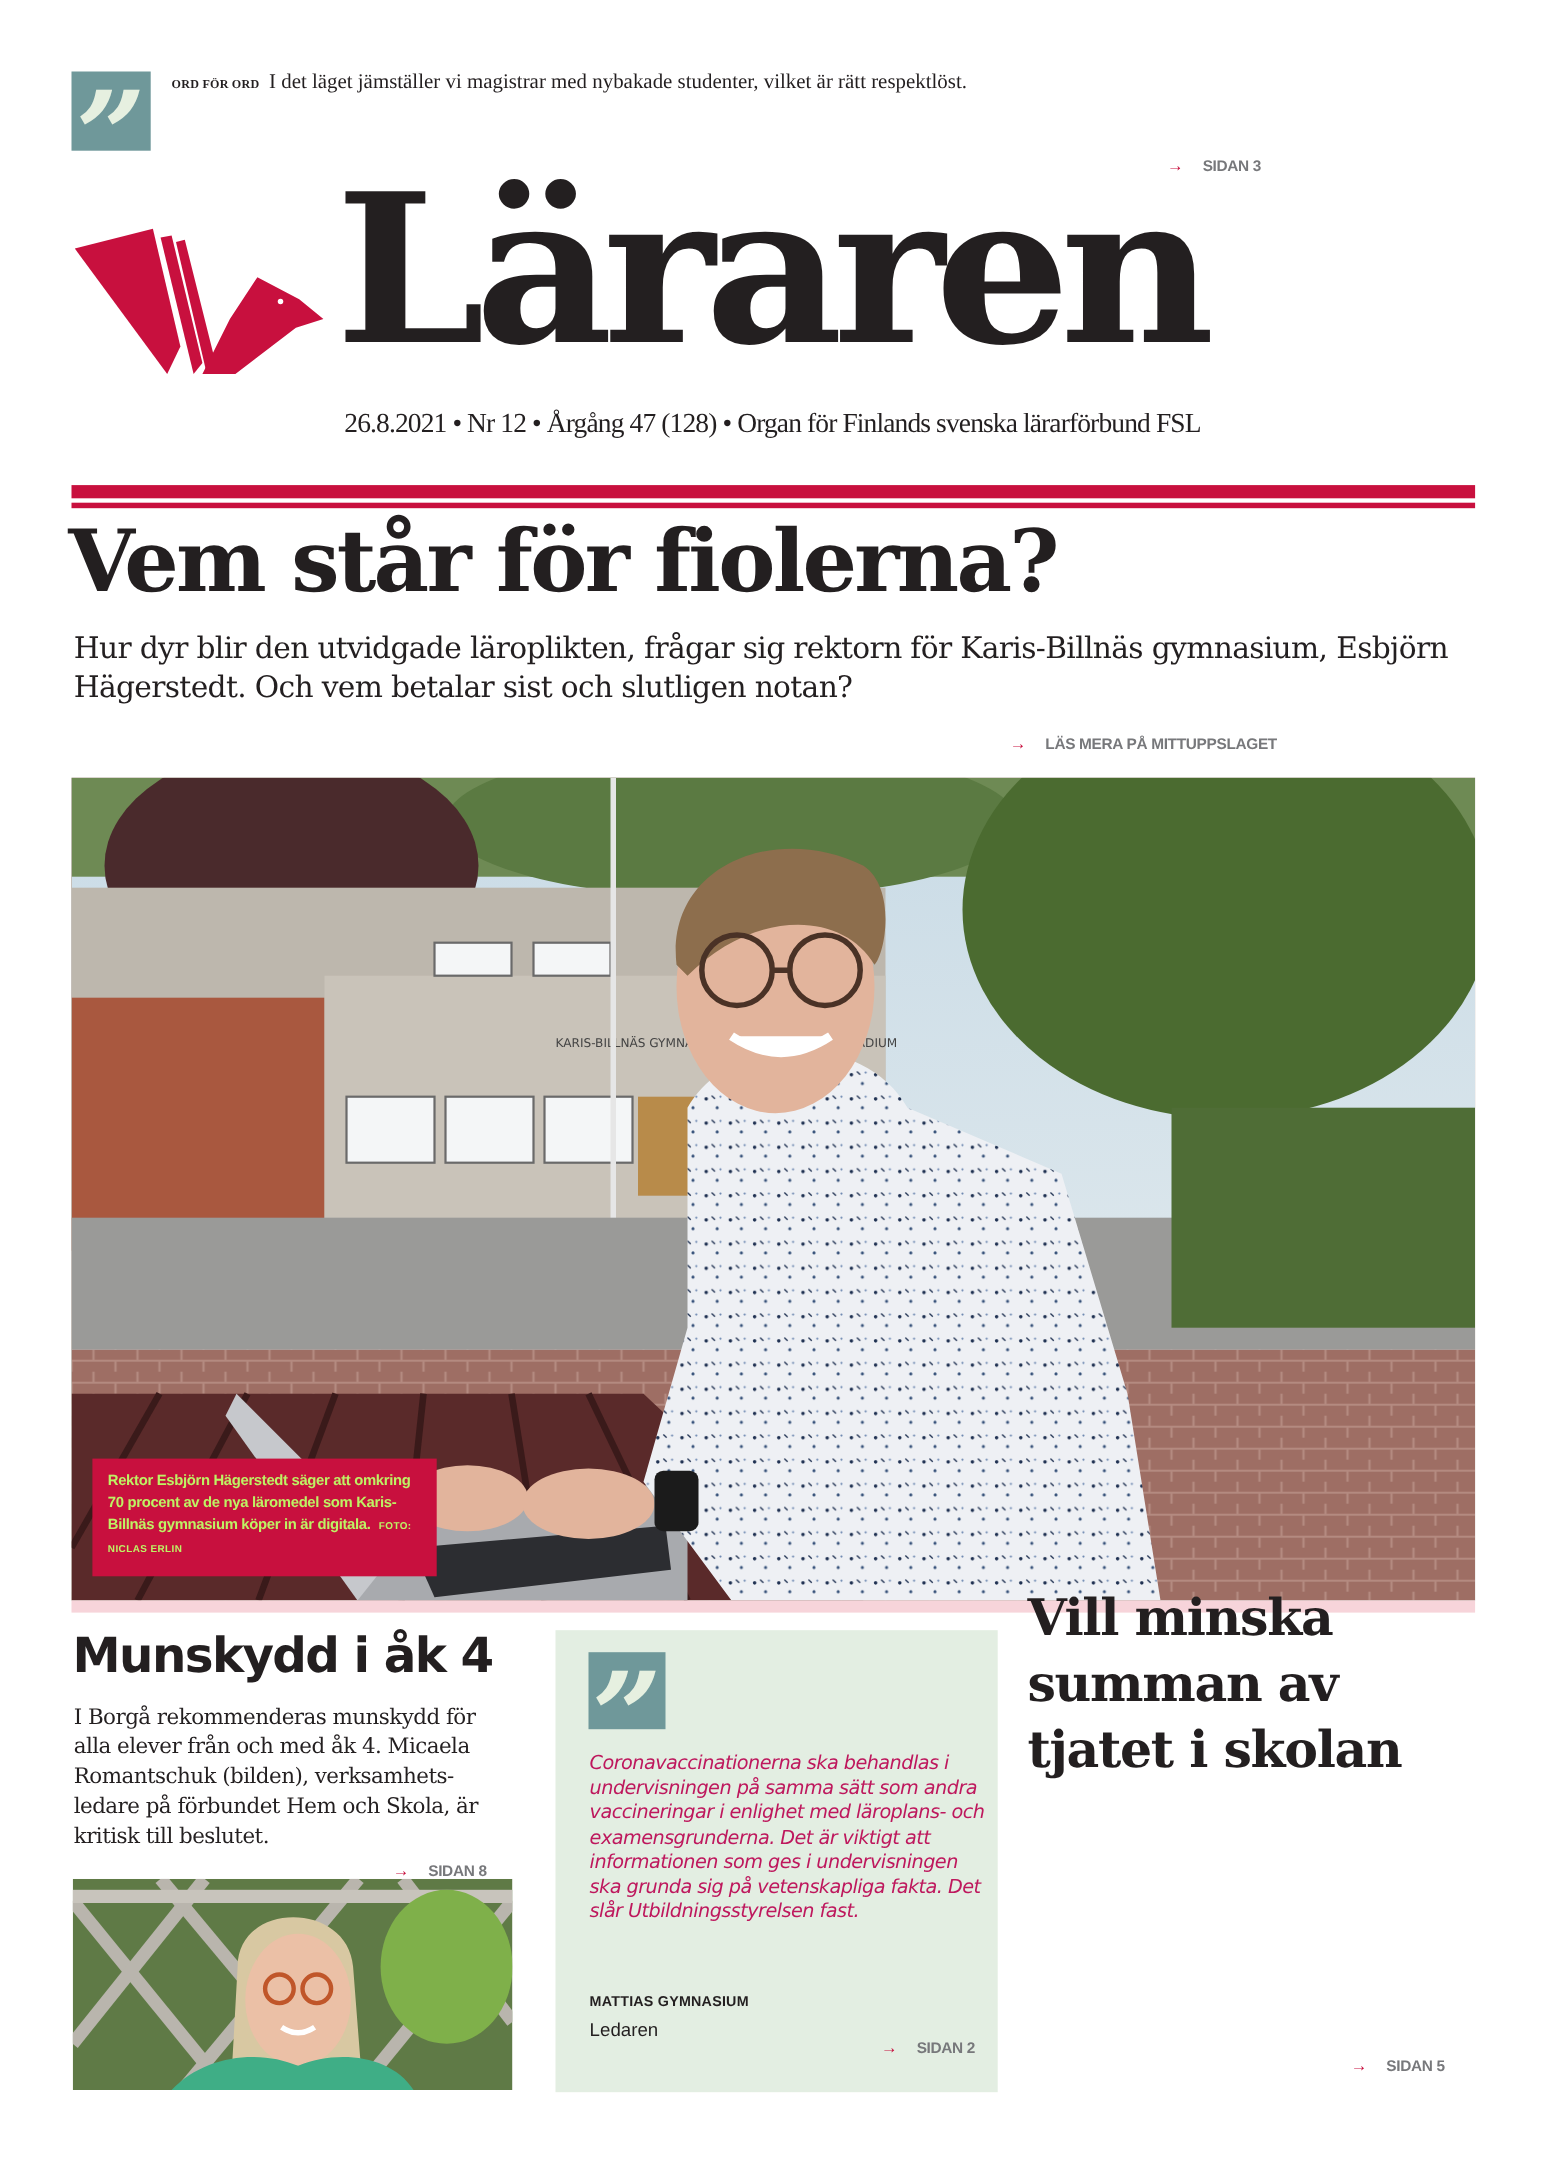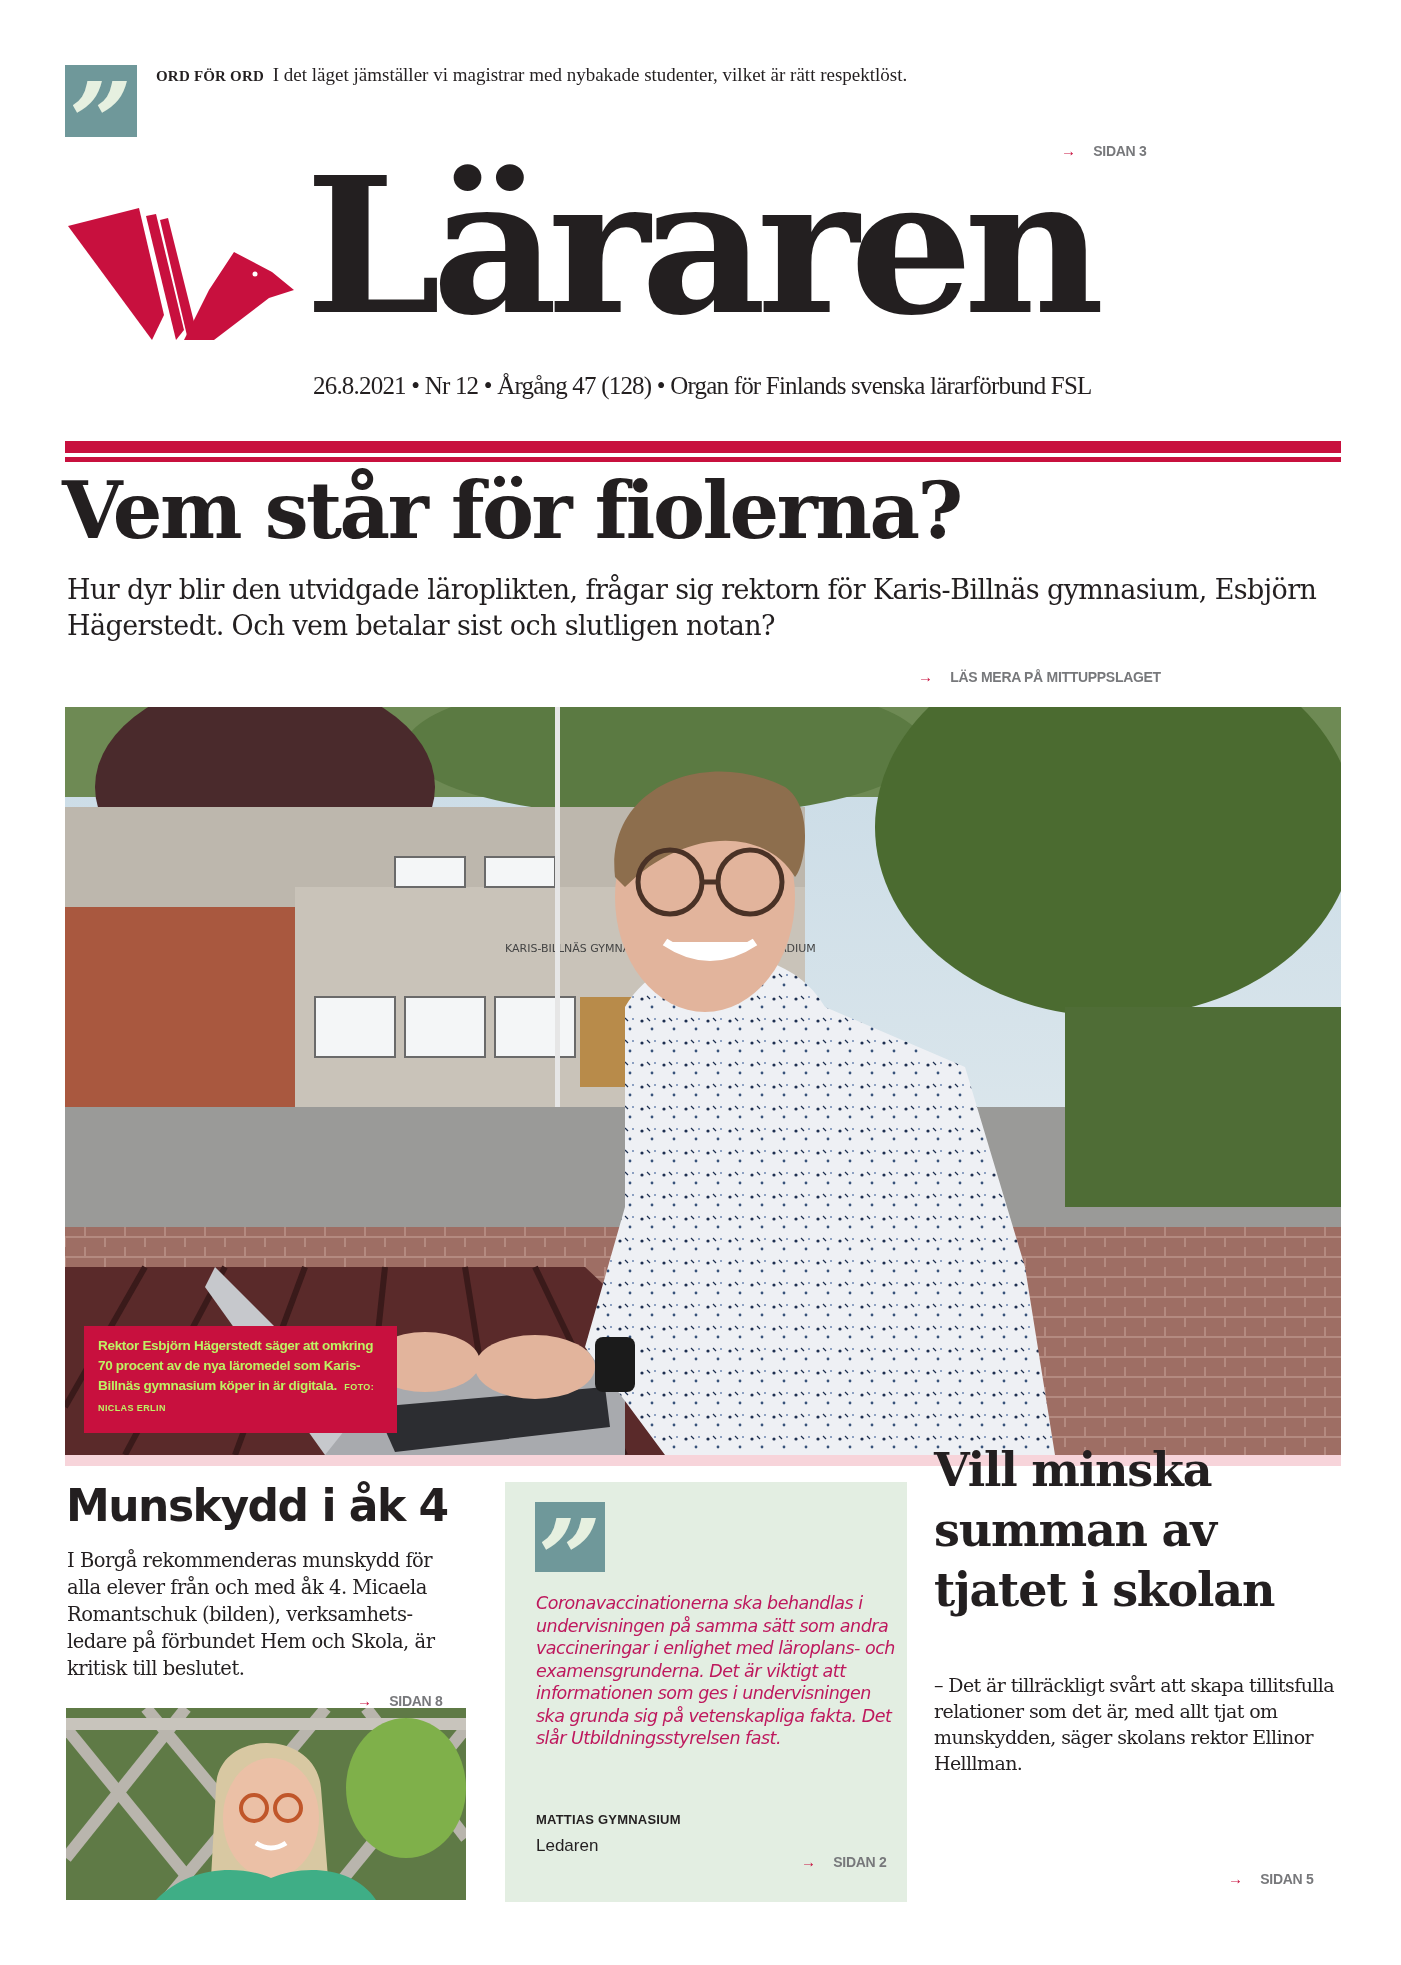--- a/index.html
+++ b/index.html
@@ -9,21 +9,21 @@
   .abs { position: absolute; }
 
   
   .quote-badge { left: 65px; top: 65px; width: 72px; height: 72px; background: #6f989a; }
   .quote-badge .qm, .box-quote-badge .qm {
     position: absolute; left: 0; top: 0; width: 100%; height: 100%;
     color: #e6f0e0; font-family: "DejaVu Serif", serif; font-weight: bold;
     font-size: 110px; line-height: 1; text-align: center; padding-top: 4px; font-style: italic;
   }
   .ord-text { left: 156px; top: 64px; font-size: 19px; white-space: nowrap; font-family: "Liberation Serif", serif; }
-  .ord-label { font-weight: bold; font-variant: small-caps; letter-spacing: 0.2px; font-size: 15px; margin-right: 4px; }
+  .ord-label { font-weight: bold; font-variant: small-caps; letter-spacing: 0.2px; font-size: 11px; margin-right: 4px; }
 
   .ref { font-family: "Liberation Sans", sans-serif; font-weight: bold; color: #77787b; font-size: 14px; letter-spacing: -0.3px; white-space: nowrap; }
   .ref .arrow { color: #c8103e; margin-right: 14px; font-size: 15px; }
 
   
   .logo { left: 64px; top: 190px; width: 240px; height: 160px; }
   .masthead { left: 305px; top: 152px; font-family: "DejaVu Serif", serif; font-weight: bold; font-size: 188px; line-height: 1; letter-spacing: -9px; color: #231f20; transform: scaleX(1.03); transform-origin: left top; }
   .dateline { left: 313px; top: 372px; font-family: Liberation Serif, serif; font-size: 25px; letter-spacing: -0.8px; white-space: nowrap; color: #231f20; text-align: right; }
 
   .rule-thick { left: 65px; top: 441px; width: 1276px; height: 12px; background: #c8103e; }
@@ -223,18 +223,17 @@
   <div class="leader-name">MATTIAS GYMNASIUM</div>
   <div class="leader-role">Ledaren</div>
   <div class="ref leader-ref">
     <span class="arrow">→</span>
     <span>SIDAN 2</span>
   </div>
 </div>
 
 <h2 class="abs h2-right">Vill minska summan av tjatet i skolan</h2>
 <div class="abs body-right">
-  <p>– Det är tillräckligt svårt att skapa tillitsfulla relationer som det är, med allt tjat om munskydden, säger skolans rektor Ellinor Helllman.</p>
 </div>
 <div class="abs ref ref-right">
   <span class="arrow">→</span>
   <span>SIDAN 5</span>
 </div>
 
 </body></html>

